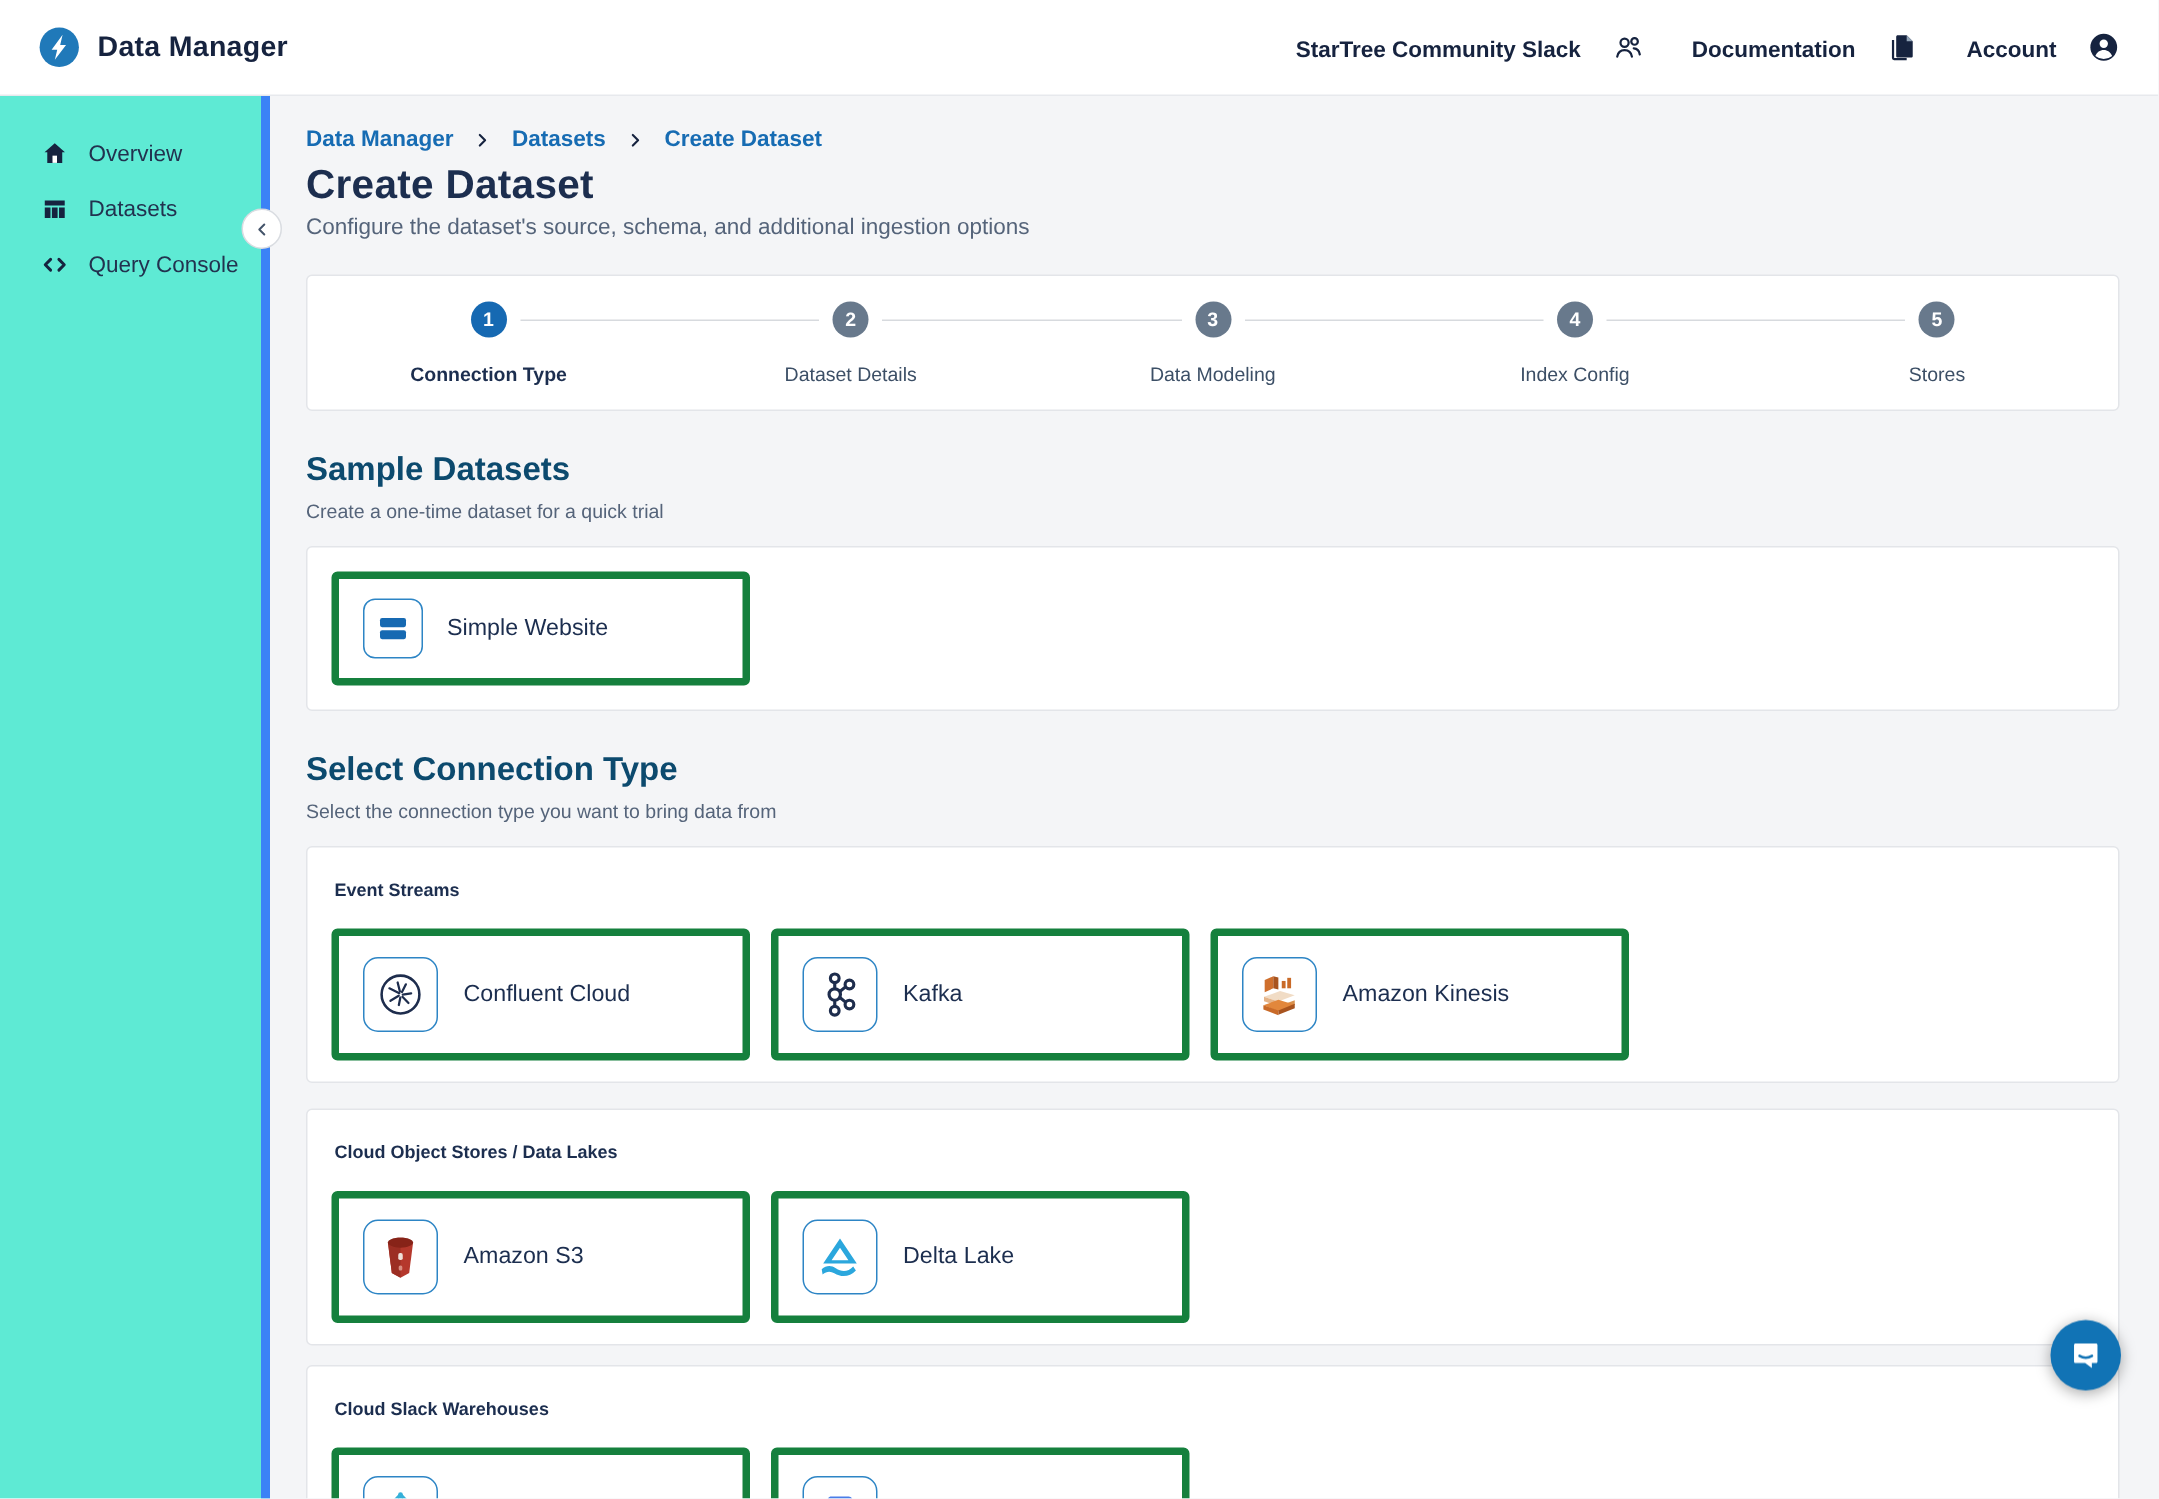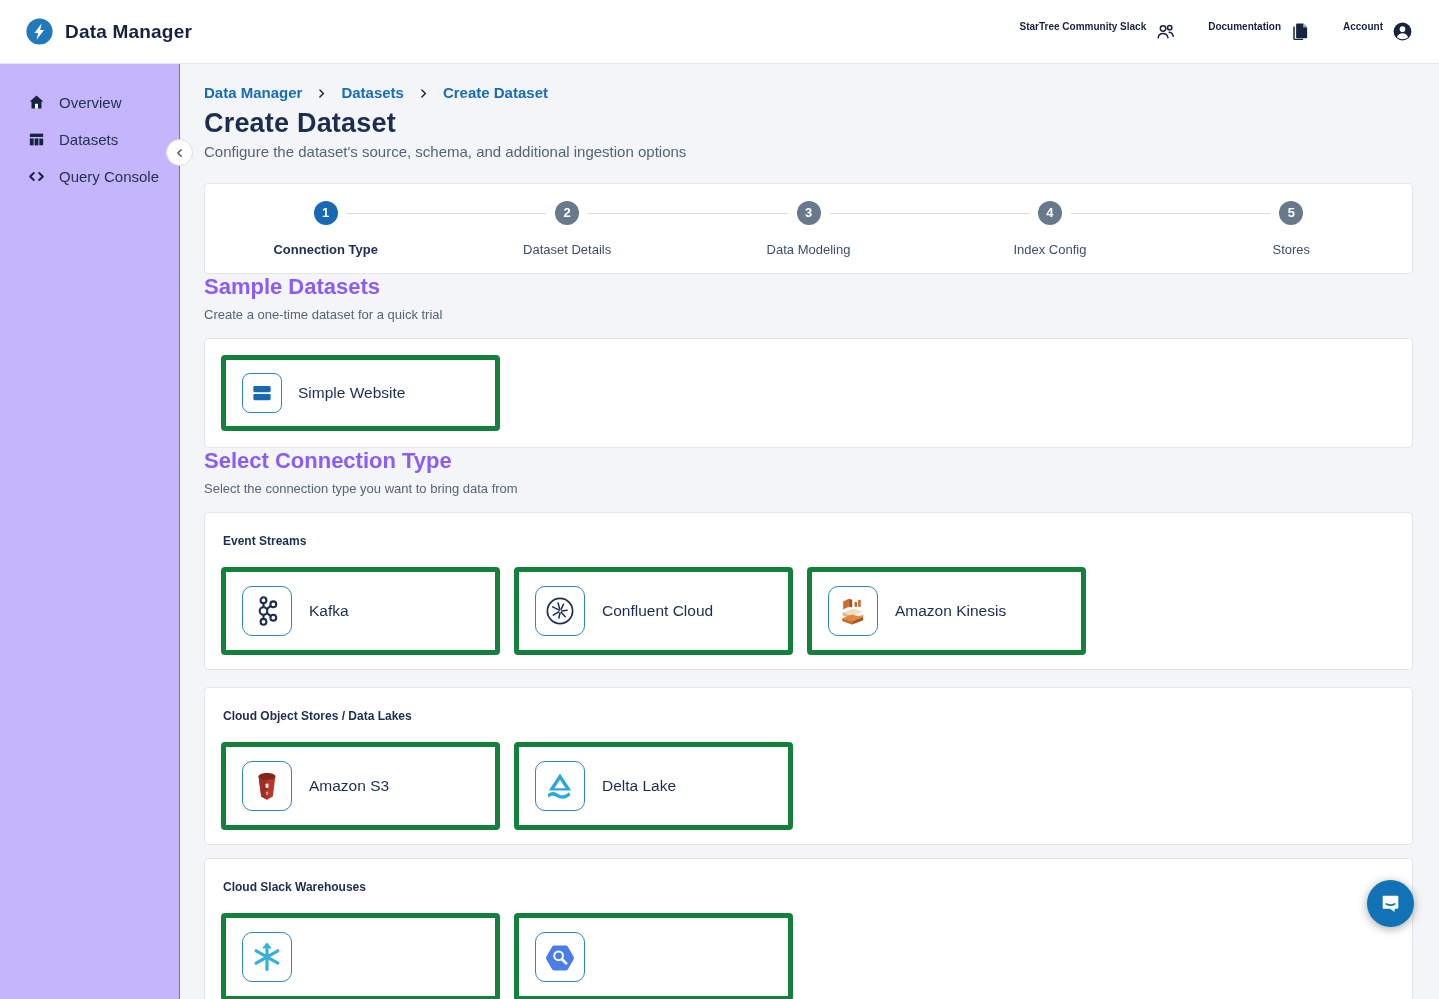--- a/index.html
+++ b/index.html
@@ -6,27 +6,27 @@
   html, body { width: 1439px; height: 999px; overflow: hidden; }
   body { font-family: "Liberation Sans", sans-serif; background: #f4f5f7; color: #1c2e4f; }
 
   
   .topbar { height: 64px; display: flex; align-items: center; padding: 0 26px 0 26px;
             background: #fff; border-bottom: 1px solid #e7e9ed; position: relative; z-index: 5; }
   .brand { display: flex; align-items: center; gap: 12px; cursor: pointer; }
   .logo svg { width: 27px; height: 27px; display: block; }
   .brand-title { font-size: 19px; font-weight: 700; color: #16233f; letter-spacing: .2px; }
   .topnav { margin-left: auto; display: flex; align-items: center; gap: 32px; }
-  .top-link { display: flex; align-items: flex-start; gap: 9px; font-size: 10px; font-weight: 700;
+  .top-link { display: flex; align-items: flex-end; gap: 21px; font-size: 15px; font-weight: 700;
               color: #16233f; text-decoration: none; cursor: pointer; }
   .top-icon svg { width: 21px; height: 21px; display: block; }
 
   
   .body-row { display: flex; height: 935px; }
-  .sidebar { width: 180px; background: #c4b5fd; border-right: 1px solid #3b82f6;
+  .sidebar { width: 180px; background: #5eead4; border-right: 6px solid #3b82f6;
              padding-top: 20px; position: relative; flex-shrink: 0; }
   .side-item { display: flex; align-items: center; gap: 13px; padding: 9px 10px 9px 27px;
                font-size: 15px; color: #22324f; cursor: pointer; }
   .side-icon svg { width: 19px; height: 19px; display: block; }
   .collapse-btn { position: absolute; top: 75px; right: -14px; width: 27px; height: 27px;
                   border-radius: 50%; background: #fff; border: 1px solid #d9dce1;
                   display: flex; align-items: center; justify-content: center; cursor: pointer; z-index: 6; }
   .collapse-btn svg { width: 16px; height: 16px; display: block; }
 
   .main { flex: 1; background: #f4f5f7; padding: 20px 26px 0 24px; overflow: hidden; }
@@ -46,21 +46,21 @@
   .step { flex: 1; position: relative; text-align: center; }
   .step-circle { width: 24px; height: 24px; border-radius: 50%; background: #68798c; color: #fff;
                  font-size: 13px; font-weight: 700; line-height: 24px; margin: 0 auto; position: relative; z-index: 2; }
   .step.active .step-circle { background: #1669b2; }
   .step-label { margin-top: 17px; font-size: 13px; color: #3c4f66; }
   .step.active .step-label { color: #1c2e4f; font-weight: 700; }
   .step.has-line::after { content: ''; position: absolute; top: 12px; left: calc(50% + 21px);
                           width: calc(100% - 42px); height: 1px; background: #d7dade; z-index: 1; }
 
   
-  .section-title { font-size: 22px; font-weight: 700; color: #8b5cf6; line-height: 26px; }
+  .section-title { font-size: 22px; font-weight: 700; color: #0c4a6e; margin-top: 26px; line-height: 26px; }
   .section-sub { font-size: 13px; color: #55647a; margin-top: 6px; line-height: 18px; }
 
   .cards-wrap { margin-top: 14px; padding: 16px; display: flex; gap: 14px; }
 
   .pick-card { width: 279px; border: 5px solid #15803d; border-radius: 4px; background: #fff;
                display: flex; align-items: center; padding: 0 16px; gap: 16px; cursor: pointer; }
   .sample .pick-card { height: 76px; }
   .group .pick-card { height: 88px; gap: 17px; }
 
   .icon-box { border: 1px solid #2d85c5; border-radius: 8px; background: #fff; flex-shrink: 0;
@@ -236,54 +236,54 @@
 
       <h2 class="section-title">Select Connection Type</h2>
       <p class="section-sub">Select the connection type you want to bring data from</p>
       <div id="groups">
           <section class="card group">
             <h3 class="group-title">Event Streams</h3>
             <div class="group-cards">
               <div class="pick-card">
                 <div class="icon-box">
                   <span class="pick-icon">
-                    <svg viewBox="0 0 28 32" fill="none" stroke="#1e2d4d" stroke-width="2.1">
-                      <circle cx="10.5" cy="5.2" r="2.9"></circle>
-                      <circle cx="10.5" cy="16" r="3.8"></circle>
-                      <circle cx="10.5" cy="26.8" r="2.9"></circle>
-                      <circle cx="20.3" cy="9.3" r="2.9"></circle>
-                      <circle cx="20.3" cy="22.7" r="2.9"></circle>
-                      <path d="M10.5 8.1v4.1M10.5 19.8v4.1M13.7 14.2l4-3.3M13.7 17.8l4 3.3"></path>
-                    </svg>
-                  </span>
-                </div>
-                <div class="pick-label">Kafka</div>
-              </div>
-              <div class="pick-card">
-                <div class="icon-box">
-                  <span class="pick-icon">
                     <svg viewBox="0 0 32 32" fill="none" stroke="#1e2d4d" stroke-linecap="round">
                       <circle cx="16" cy="16" r="12.6" stroke-width="1.7"></circle>
                       <g stroke-width="1.5">
                         <path d="M15.2 15.1 8.6 11.9"></path>
                         <path d="M14.8 16.8l-5.5 3.4"></path>
                         <path d="M15.6 14l-1.5-6"></path>
                         <path d="M17 14.4l2.6-5.2"></path>
                         <path d="M17.5 16.1l5.6-.9"></path>
                         <path d="M17.3 17.5l4 4.2"></path>
                         <path d="M15.9 18l-1 5"></path>
                       </g>
                     </svg>
                   </span>
                 </div>
                 <div class="pick-label">Confluent Cloud</div>
               </div>
               <div class="pick-card">
                 <div class="icon-box">
                   <span class="pick-icon">
+                    <svg viewBox="0 0 28 32" fill="none" stroke="#1e2d4d" stroke-width="2.1">
+                      <circle cx="10.5" cy="5.2" r="2.9"></circle>
+                      <circle cx="10.5" cy="16" r="3.8"></circle>
+                      <circle cx="10.5" cy="26.8" r="2.9"></circle>
+                      <circle cx="20.3" cy="9.3" r="2.9"></circle>
+                      <circle cx="20.3" cy="22.7" r="2.9"></circle>
+                      <path d="M10.5 8.1v4.1M10.5 19.8v4.1M13.7 14.2l4-3.3M13.7 17.8l4 3.3"></path>
+                    </svg>
+                  </span>
+                </div>
+                <div class="pick-label">Kafka</div>
+              </div>
+              <div class="pick-card">
+                <div class="icon-box">
+                  <span class="pick-icon">
                     <svg viewBox="0 0 34 34">
                       <path d="M6.5 6.8 12.6 4v8.6l-6.1 2.8Z" fill="#cf6f2d"></path>
                       <path d="M12.6 4l3.6 1v8.4l-3.6-.8Z" fill="#a8541f"></path>
                       <rect x="18.6" y="7.4" width="2.7" height="5.2" fill="#c96a28"></rect>
                       <rect x="22.5" y="5.2" width="2.7" height="7.4" fill="#c96a28"></rect>
                       <path d="M6 18.6l11.4-4 10.4 3-11.6 4.4Z" fill="#f1dcc5"></path>
                       <path d="M6 18.6v3.2l10.2 3.6v-3.4Z" fill="#e5b488"></path>
                       <path d="M16.2 25.4l11.6-4.4v3.2L16.2 28.6Z" fill="#d9924f"></path>
                       <path d="M5.6 24.6l10.6-3.8 11.6 3.4-11.6 4.7Z" fill="#e2873c"></path>
                       <path d="M5.6 24.6v3.1l10.6 4v-3.4Z" fill="#c96a28"></path>

